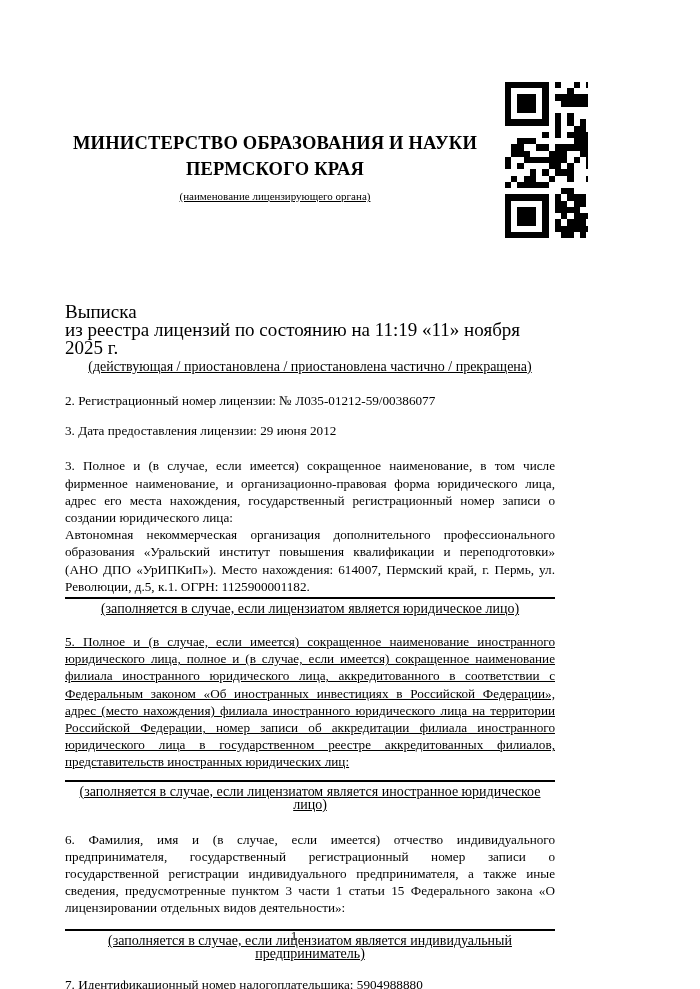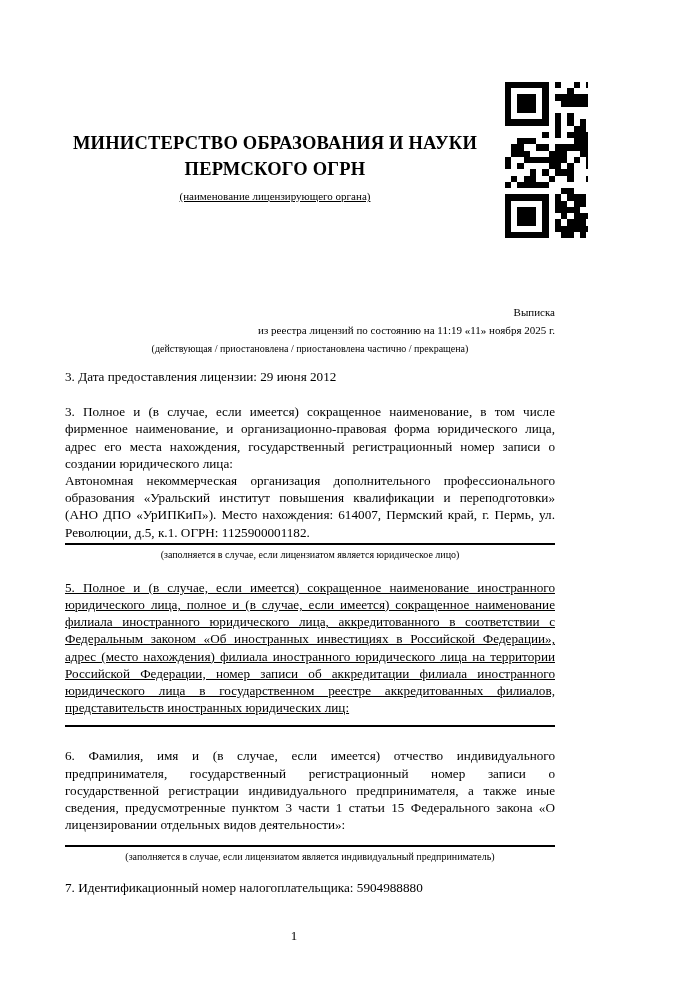--- a/index.html
+++ b/index.html
@@ -17,25 +17,25 @@
   
   .ministry { width: 420px; text-align: center; }
   .ministry-line { font-weight: bold; font-size: 18.5px; line-height: 26px; letter-spacing: 0.2px; }
   .ministry-caption { font-size: 11px; line-height: 13px; margin-top: 8px; text-decoration: underline; }
   .qr {
     position: absolute; left: 505px; top: 82px;
     width: 156px; height: 156px;
   }
   .qr svg { width: 100%; height: 100%; display: block; }
   
-  .doc-title-block { text-align: right; margin-top: 100px; font-size: 11px; line-height: 18px; }
+  .doc-title-block { text-align: left; margin-top: 100px; font-size: 19px; line-height: 18px; }
   
   .item { font-size: 13.2px; line-height: 17.2px; }
   .justify { text-align: justify; }
-  .caption-center { text-align: center; font-size: 10px; line-height: 13px; }
+  .caption-center { text-align: center; font-size: 14px; line-height: 13px; text-decoration: underline; }
   .rule { height: 0; border-top: 2px solid #000; }
   .mt-item1 { margin-top: 29px; }
   .mt-cap1  { margin-top: 3px; }
   .mt-item2 { margin-top: 19px; }
   .mt-item3 { margin-top: 13px; }
   .mt-item4 { margin-top: 18px; }
   .mt-rule4 { margin-top: 2px; }
   .mt-cap4  { margin-top: 3px; }
   .mt-item5 { margin-top: 18px; text-decoration: underline; }
   .mt-rule5 { margin-top: 9px; }
@@ -49,21 +49,21 @@
     text-align: center; font-size: 13px;
   }
 </style>
 </head>
 <body>
 
 <div class="page">
 
   <div class="ministry">
     <div class="ministry-line">МИНИСТЕРСТВО ОБРАЗОВАНИЯ И НАУКИ</div>
-    <div class="ministry-line">ПЕРМСКОГО ОГРН</div>
+    <div class="ministry-line">ПЕРМСКОГО КРАЯ</div>
     <div class="ministry-caption">(наименование лицензирующего органа)</div>
   </div>
 
   <div class="qr" id="qr-box">
       <svg viewBox="0 0 25 25" shape-rendering="crispEdges" fill="#000">
         <rect x="0" y="0" width="1" height="1"></rect>
         <rect x="1" y="0" width="1" height="1"></rect>
         <rect x="2" y="0" width="1" height="1"></rect>
         <rect x="3" y="0" width="1" height="1"></rect>
         <rect x="4" y="0" width="1" height="1"></rect>
@@ -401,30 +401,32 @@
       </svg>
     </div>
 
   <div class="doc-title-block">
     <div>Выписка</div>
     <div>из реестра лицензий по состоянию на 11:19 «11» ноября 2025 г.</div>
   </div>
 
   <div class="caption-center mt-cap1">(действующая / приостановлена / приостановлена частично / прекращена)</div>
 
+  <div class="item mt-item2">2. Регистрационный номер лицензии: № Л035-01212-59/00386077</div>
 
   <div class="item mt-item3">3. Дата предоставления лицензии: 29 июня 2012</div>
 
   <div class="item justify mt-item4">3. Полное и (в случае, если имеется) сокращенное наименование, в том числе фирменное наименование, и организационно-правовая форма юридического лица, адрес его места нахождения, государственный регистрационный номер записи о создании юридического лица:</div>
   <div class="item justify">Автономная некоммерческая организация дополнительного профессионального образования «Уральский институт повышения квалификации и переподготовки» (АНО ДПО «УрИПКиП»). Место нахождения: 614007, Пермский край, г. Пермь, ул. Революции, д.5, к.1. ОГРН: 1125900001182.</div>
   <div class="rule mt-rule4"></div>
   <div class="caption-center mt-cap4">(заполняется в случае, если лицензиатом является юридическое лицо)</div>
 
   <div class="item justify mt-item5">5. Полное и (в случае, если имеется) сокращенное наименование иностранного юридического лица, полное и (в случае, если имеется) сокращенное наименование филиала иностранного юридического лица, аккредитованного в соответствии с Федеральным законом «Об иностранных инвестициях в Российской Федерации», адрес (место нахождения) филиала иностранного юридического лица на территории Российской Федерации, номер записи об аккредитации филиала иностранного юридического лица в государственном реестре аккредитованных филиалов, представительств иностранных юридических лиц:</div>
   <div class="rule mt-rule5"></div>
+  <div class="caption-center mt-cap5">(заполняется в случае, если лицензиатом является иностранное юридическое лицо)</div>
 
   <div class="item justify mt-item6">6. Фамилия, имя и (в случае, если имеется) отчество индивидуального предпринимателя, государственный регистрационный номер записи о государственной регистрации индивидуального предпринимателя, а также иные сведения, предусмотренные пунктом 3 части 1 статьи 15 Федерального закона «О лицензировании отдельных видов деятельности»:</div>
   <div class="rule mt-rule6"></div>
   <div class="caption-center mt-cap6">(заполняется в случае, если лицензиатом является индивидуальный предприниматель)</div>
 
   <div class="item mt-item7">7. Идентификационный номер налогоплательщика: 5904988880</div>
 
   <div class="page-number">1</div>
 
 </div>

